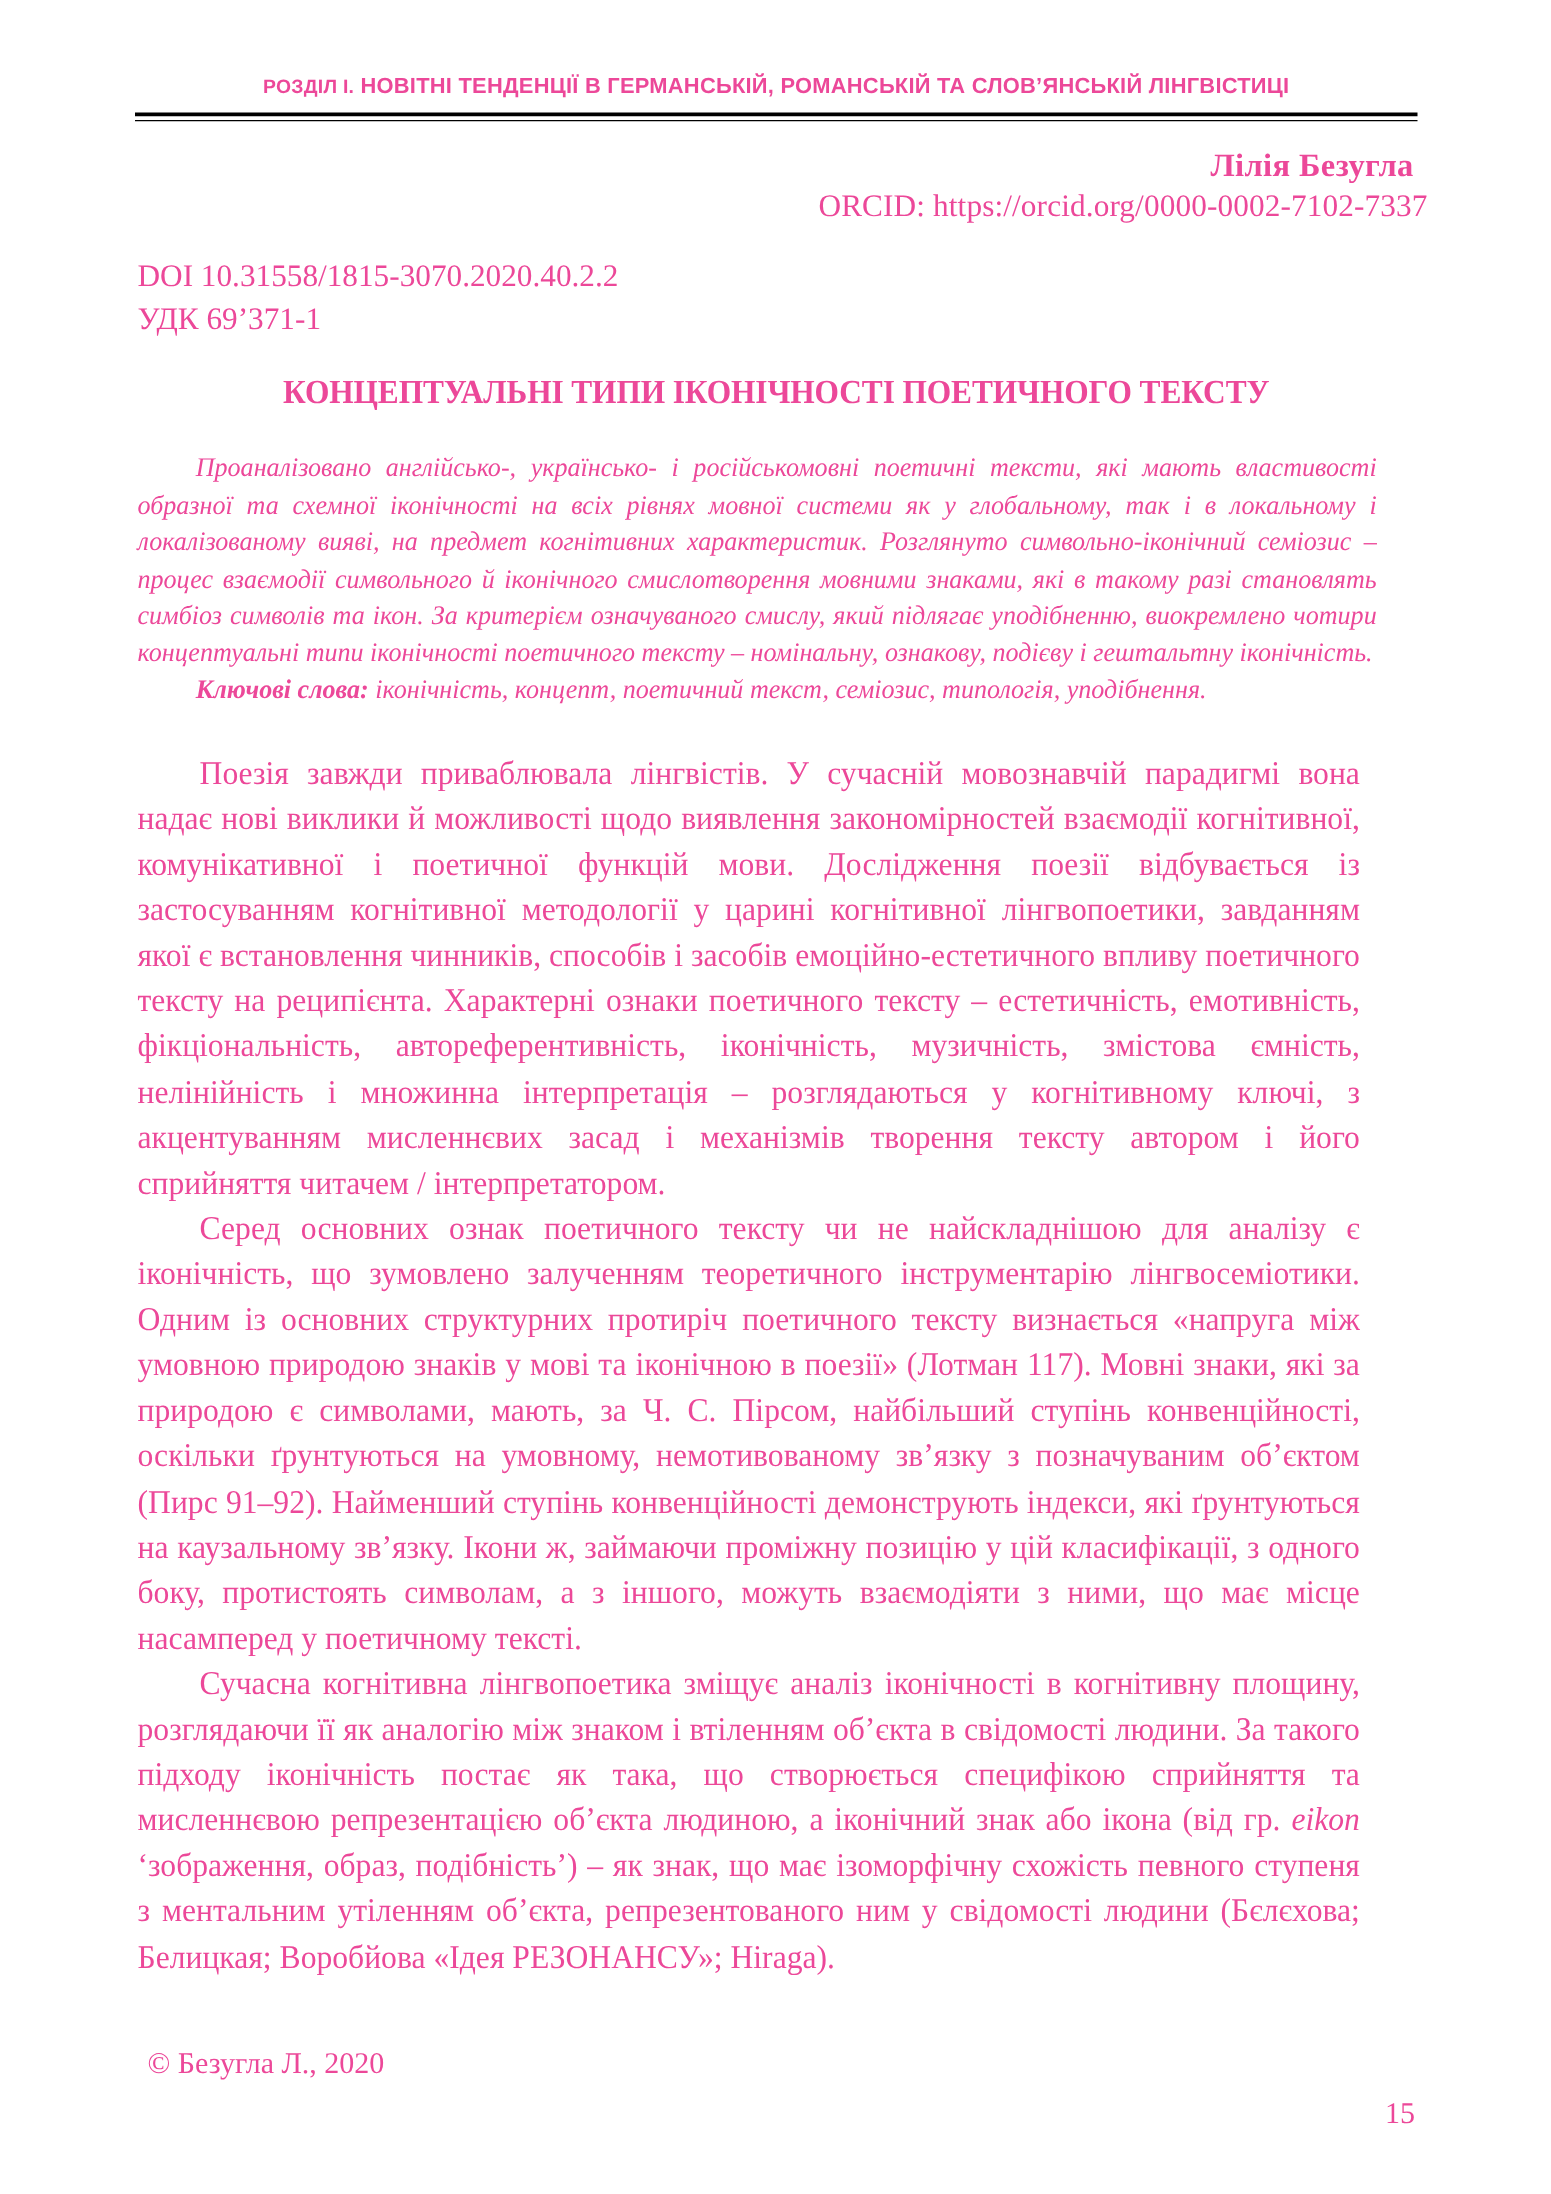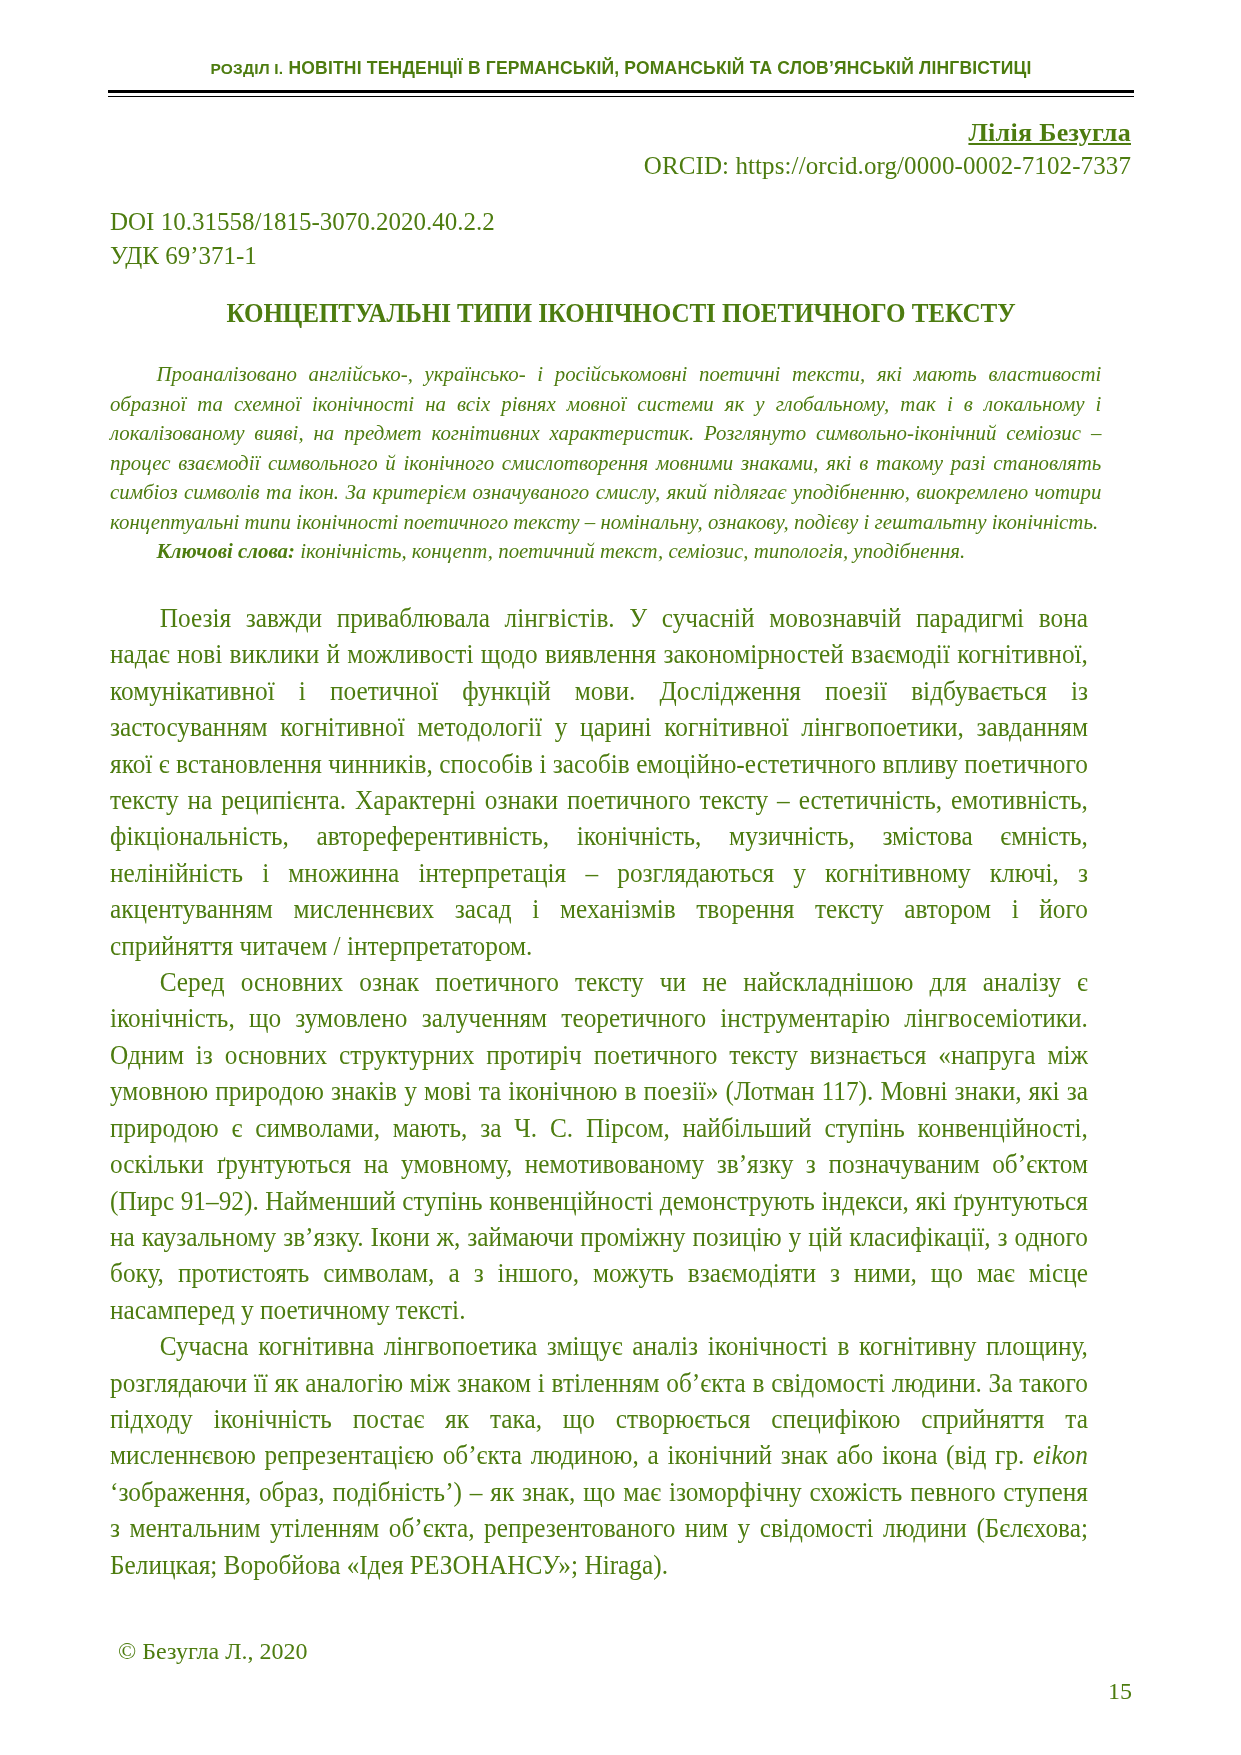--- a/index.html
+++ b/index.html
@@ -8,21 +8,21 @@
     background: #ffffff;
   }
   .page {
     position: relative;
     width: 1241px;
     height: 1755px;
     background: #ffffff;
     margin: 0 auto;
     box-sizing: border-box;
     font-family: "Liberation Serif", "DejaVu Serif", serif;
-    color: #4d7c0f;
+    color: #ec4899;
   }
 
   
   .running-head {
     position: absolute;
     left: 110px;
     top: 58px;
     width: 1022px;
     text-align: center;
     font-family: "Liberation Sans", "DejaVu Sans", sans-serif;
@@ -50,25 +50,24 @@
   }
 
   
   .author {
     position: absolute;
     right: 110px;
     top: 118px;
     font-weight: bold;
     font-size: 26px;
     letter-spacing: 0.3px;
-    text-decoration: underline;
   }
   .orcid {
     position: absolute;
-    right: 110px;
+    right: 99px;
     top: 152px;
     font-size: 25px;
     letter-spacing: 0.1px;
   }
 
   
   .doi {
     position: absolute;
     left: 110px;
     top: 208px;

